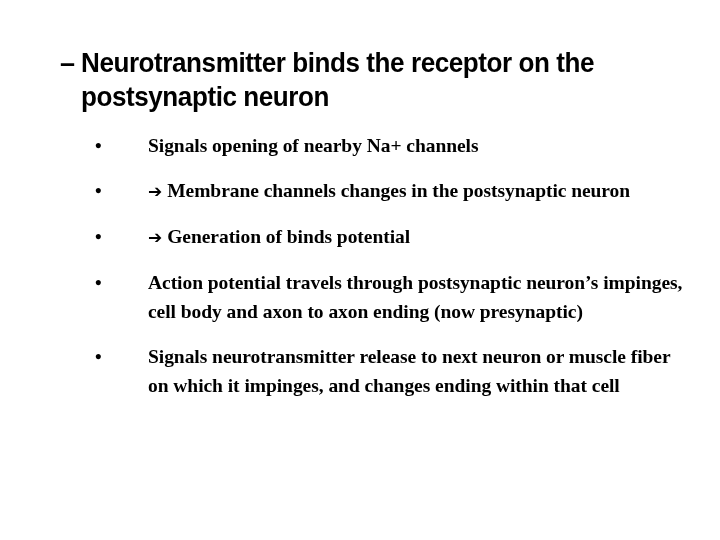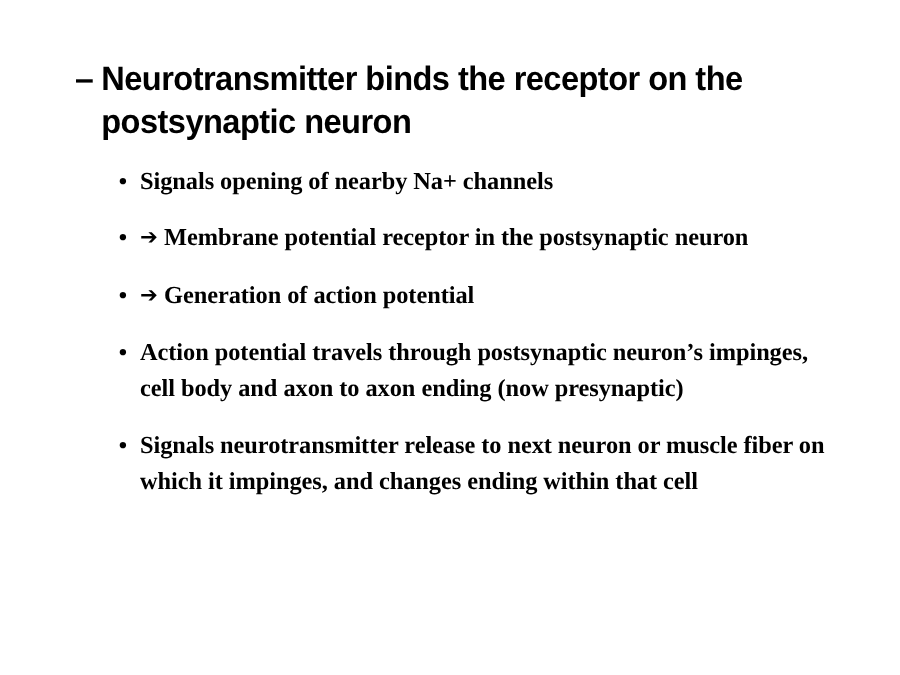--- a/index.html
+++ b/index.html
@@ -76,20 +76,21 @@
     line-height: 29px;
     text-align: left;
   }
   .bullet-body {
     font-family: "Liberation Serif", "DejaVu Serif", serif;
     font-weight: bold;
     font-size: 19.5px;
     line-height: 29px;
     letter-spacing: -0.05px;
     width: 566px;
+    margin-left: 36px;
   }
   .arrow-glyph {
     font-family: "DejaVu Sans", "Liberation Sans", sans-serif;
     font-weight: bold;
     font-size: 17px;
     padding-right: 5px;
     vertical-align: baseline;
     display: inline-block;
     transform: translateY(-0.5px);
   }
@@ -106,26 +107,26 @@
 
   <div class="bullets">
 
     <div class="bullet">
       <span class="bullet-dot">•</span>
       <span class="bullet-body">Signals opening of nearby Na+ channels</span>
     </div>
 
     <div class="bullet">
       <span class="bullet-dot">•</span>
-      <span class="bullet-body"><span class="arrow-glyph">➔</span><span>Membrane potential receptor in the postsynaptic neuron</span></span>
+      <span class="bullet-body"><span class="arrow-glyph">➔</span><span>Membrane channels changes in the postsynaptic neuron</span></span>
     </div>
 
     <div class="bullet">
       <span class="bullet-dot">•</span>
-      <span class="bullet-body"><span class="arrow-glyph">➔</span><span>Generation of action potential</span></span>
+      <span class="bullet-body"><span class="arrow-glyph">➔</span><span>Generation of binds potential</span></span>
     </div>
 
     <div class="bullet">
       <span class="bullet-dot">•</span>
       <span class="bullet-body">Action potential travels through postsynaptic neuron’s impinges, cell body and axon to axon ending (now presynaptic)</span>
     </div>
 
     <div class="bullet">
       <span class="bullet-dot">•</span>
       <span class="bullet-body">Signals neurotransmitter release to next neuron or muscle fiber on which it impinges, and changes ending within that cell</span>

